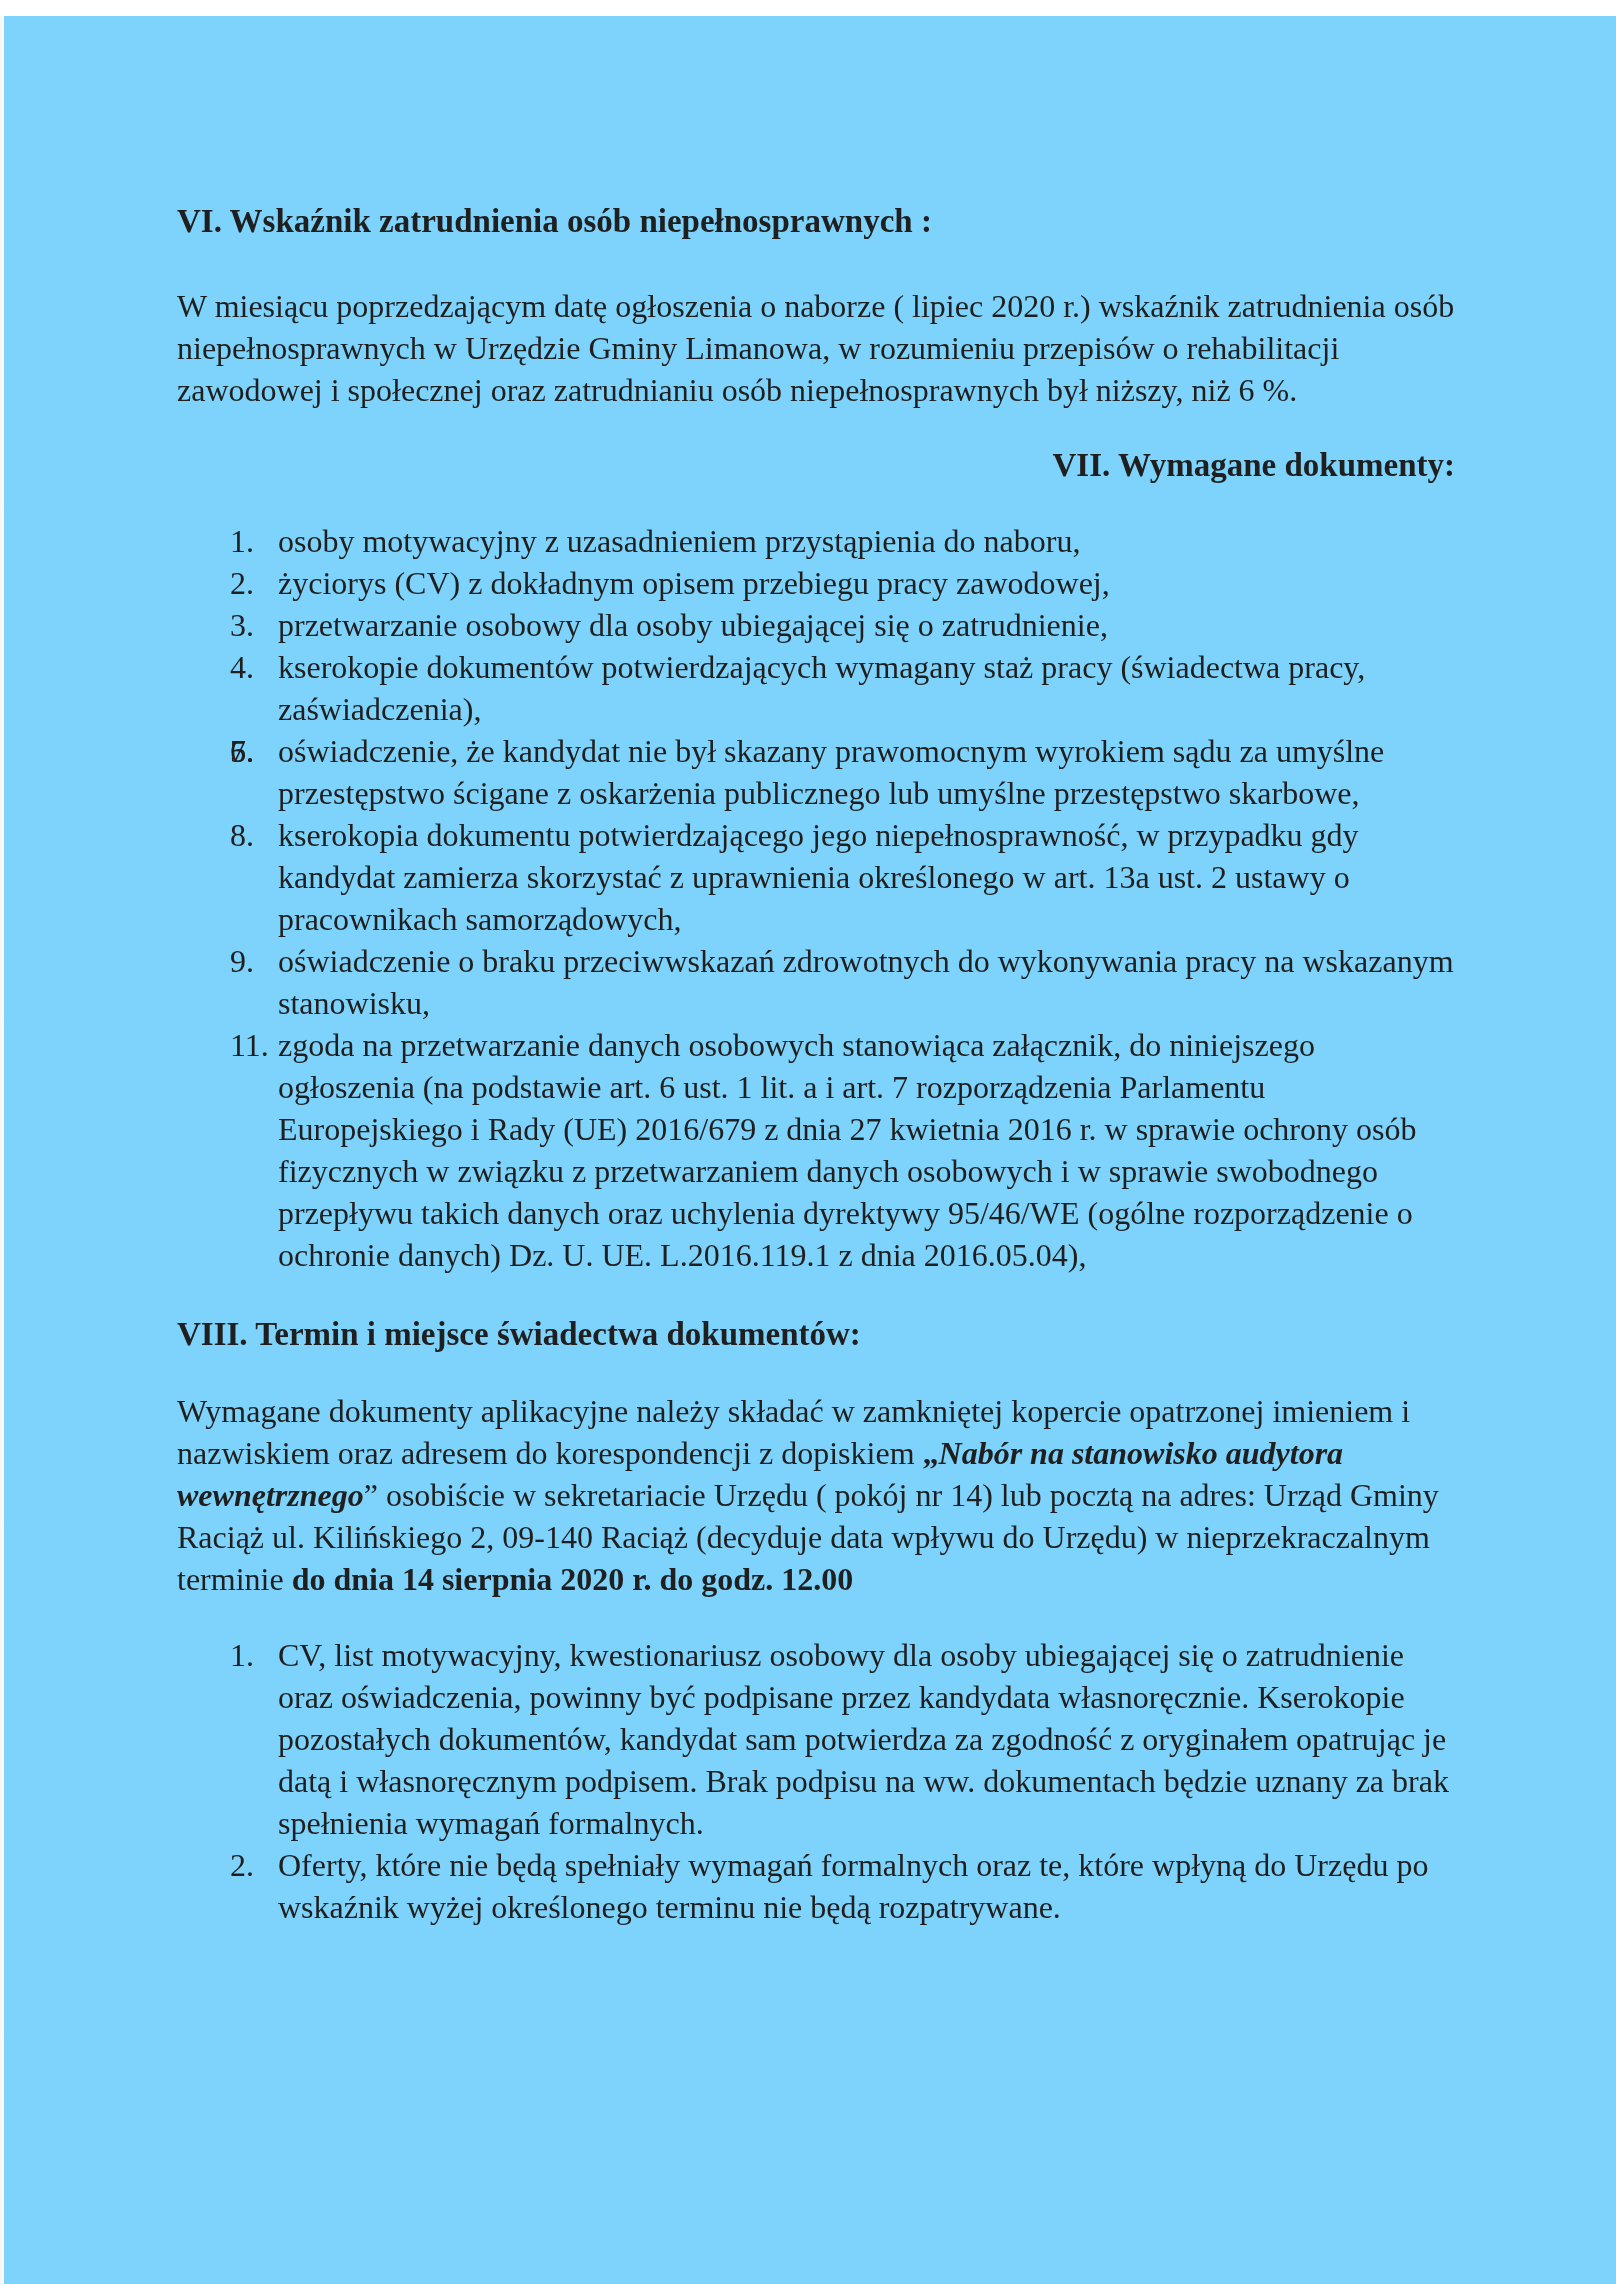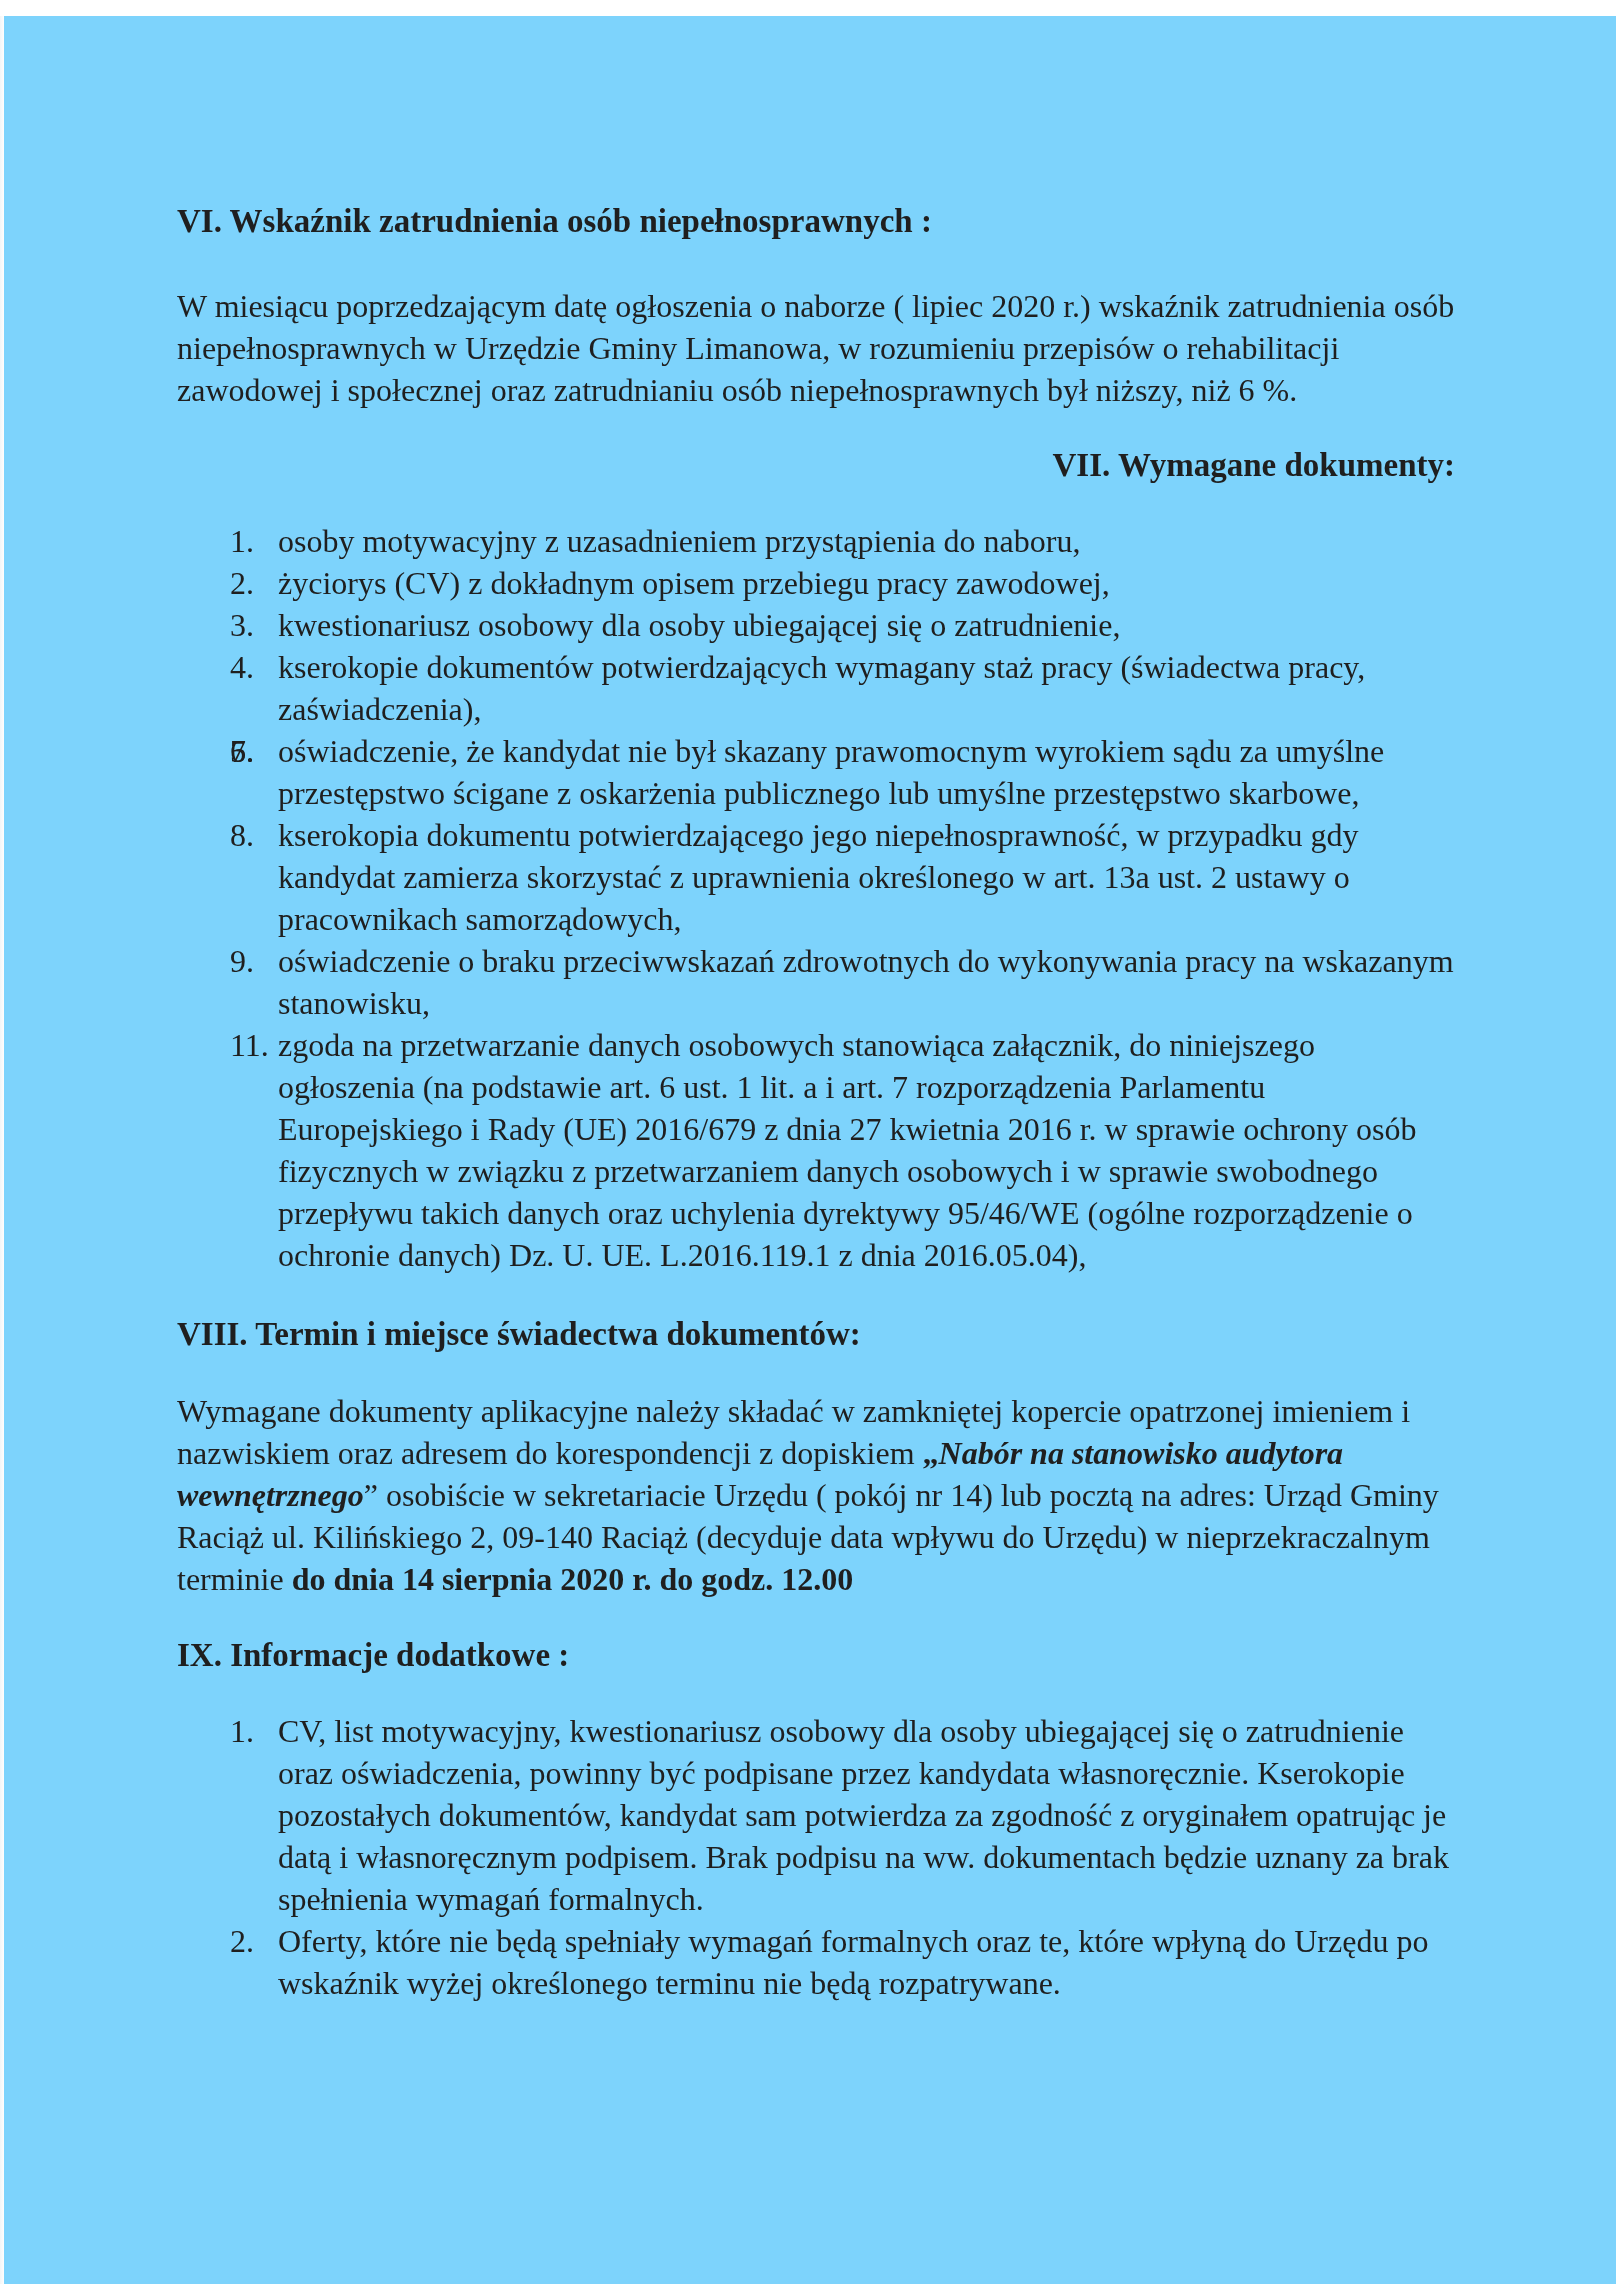--- a/index.html
+++ b/index.html
@@ -92,38 +92,37 @@
     <section>
       <h2 id="sec6-heading" class="heading">VI. Wskaźnik zatrudnienia osób niepełnosprawnych :</h2>
       <p id="sec6-body" class="para">W miesiącu poprzedzającym datę ogłoszenia o naborze ( lipiec 2020 r.) wskaźnik zatrudnienia osób niepełnosprawnych w Urzędzie Gminy Limanowa, w rozumieniu przepisów o rehabilitacji zawodowej i społecznej oraz zatrudnianiu osób niepełnosprawnych był niższy, niż 6 %.</p>
     </section>
 
     <section>
       <h2 id="sec7-heading" class="heading">VII. Wymagane dokumenty:</h2>
       <ol id="sec7-list" class="doc-list">
           <li><span class="num">1.</span><span>osoby motywacyjny z uzasadnieniem przystąpienia do naboru,</span></li>
           <li><span class="num">2.</span><span>życiorys (CV) z dokładnym opisem przebiegu pracy zawodowej,</span></li>
-          <li><span class="num">3.</span><span>kwestionariusz osobowy dla osoby ubiegającej się o zatrudnienie,</span></li>
+          <li><span class="num">3.</span><span>przetwarzanie osobowy dla osoby ubiegającej się o zatrudnienie,</span></li>
           <li><span class="num">4.</span><span>kserokopie dokumentów potwierdzających wymagany staż pracy (świadectwa pracy, zaświadczenia),</span></li>
           <li><span class="num">5.</span></li>
           <li><span class="num">6.</span></li>
           <li><span class="num">7.</span><span>oświadczenie, że kandydat nie był skazany prawomocnym wyrokiem sądu za umyślne przestępstwo ścigane z oskarżenia publicznego lub umyślne przestępstwo skarbowe,</span></li>
           <li><span class="num">8.</span><span>kserokopia dokumentu potwierdzającego jego niepełnosprawność, w przypadku gdy kandydat zamierza skorzystać z uprawnienia określonego w art. 13a ust. 2 ustawy o pracownikach samorządowych,</span></li>
           <li><span class="num">9.</span><span>oświadczenie o braku przeciwwskazań zdrowotnych do wykonywania pracy na wskazanym stanowisku,</span></li>
           <li><span class="num">11.</span><span>zgoda na przetwarzanie danych osobowych stanowiąca załącznik, do niniejszego ogłoszenia (na podstawie art. 6 ust. 1 lit. a i art. 7 rozporządzenia Parlamentu Europejskiego i Rady (UE) 2016/679 z dnia 27 kwietnia 2016 r. w sprawie ochrony osób fizycznych w związku z przetwarzaniem danych osobowych i w sprawie swobodnego przepływu takich danych oraz uchylenia dyrektywy 95/46/WE (ogólne rozporządzenie o ochronie danych) Dz. U. UE. L.2016.119.1 z dnia 2016.05.04),</span></li>
         </ol>
     </section>
 
     <section>
       <h2 id="sec8-heading" class="heading">VIII. Termin i miejsce świadectwa dokumentów:</h2>
       <p id="sec8-body" class="para"><span>Wymagane dokumenty aplikacyjne należy składać w zamkniętej kopercie opatrzonej imieniem i nazwiskiem oraz adresem do korespondencji z dopiskiem </span><span class="b">„</span><span class="bi">Nabór na stanowisko audytora wewnętrznego</span><span>”</span><span> osobiście w sekretariacie Urzędu ( pokój nr 14) lub pocztą na adres: Urząd Gminy Raciąż ul. Kilińskiego 2, 09-140 Raciąż (decyduje data wpływu do Urzędu) w nieprzekraczalnym terminie </span><span class="b">do dnia 14 sierpnia 2020 r. do godz. 12.00</span></p>
     </section>
 
     <section>
-      <h2 id="sec9-heading" class="heading">IX. Informacje dodatkowe :</h2>
       <ol id="sec9-list" class="doc-list">
           <li><span class="num">1.</span><span>CV, list motywacyjny, kwestionariusz osobowy dla osoby ubiegającej się o zatrudnienie oraz oświadczenia, powinny być podpisane przez kandydata własnoręcznie. Kserokopie pozostałych dokumentów, kandydat sam potwierdza za zgodność z oryginałem opatrując je datą i własnoręcznym podpisem. Brak podpisu na ww. dokumentach będzie uznany za brak spełnienia wymagań formalnych.</span></li>
           <li><span class="num">2.</span><span>Oferty, które nie będą spełniały wymagań formalnych oraz te, które wpłyną do Urzędu po wskaźnik wyżej określonego terminu nie będą rozpatrywane.</span></li>
         </ol>
     </section>
 
   </div>
 </div>
 
 

